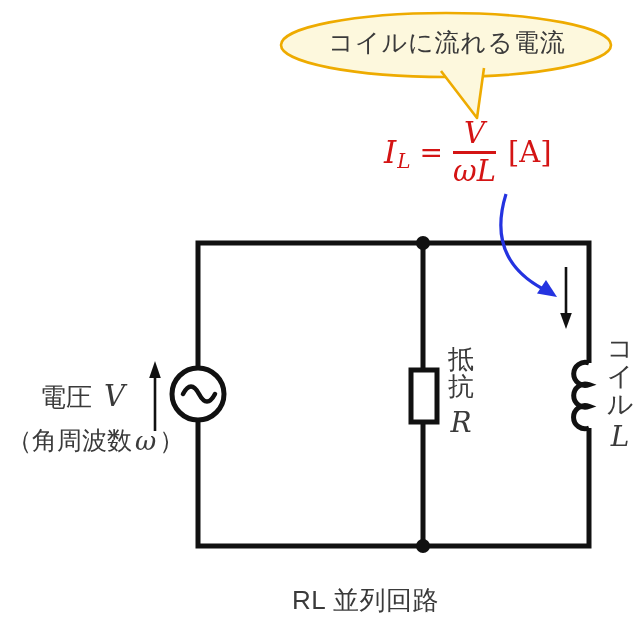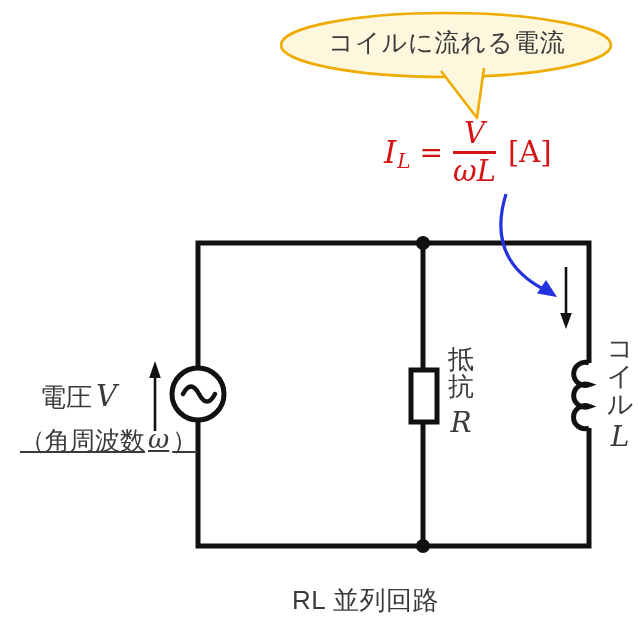--- a/index.html
+++ b/index.html
@@ -41,23 +41,23 @@
     font-family:"DejaVu Serif", serif;
   }
   .formula .main{font-size:31px;font-style:italic;}
   .formula .sub{font-size:20px;font-style:italic;transform:translateY(9px);margin-left:1px;}
   .formula .eq{font-size:28px;margin:0 10px 0 9px;}
   .frac{display:flex;flex-direction:column;align-items:center;min-width:42px;}
   .frac .num,.frac .den{font-size:29px;font-style:italic;line-height:1.05;}
   .frac .bar{width:100%;height:3px;background:var(--formula-red);margin:2px 0;}
   .formula .unit{font-size:29px;margin-left:12px;}
 
-  .voltage-label{left:40px;top:379px;font-size:26px;display:flex;align-items:baseline;gap:4px;}
+  .voltage-label{left:40px;top:379px;font-size:26px;display:flex;align-items:baseline;gap:12px;}
   .voltage-label .sym{font-size:29px;}
-  .angular-label{left:20px;top:424px;font-size:25px;display:flex;align-items:flex-start;text-decoration:underline;}
+  .angular-label{left:7px;top:424px;font-size:25px;display:flex;align-items:center;}
   .angular-label .sym{font-size:26px;margin:0 3px;}
 
   .vstack{position:absolute;display:flex;flex-direction:column;align-items:center;}
   .resistor-label{left:445px;top:346px;width:32px;font-size:26px;line-height:27px;}
   .resistor-label .sym{font-size:28px;line-height:24px;margin-top:11px;}
   .coil-label{left:604px;top:334px;width:32px;font-size:26px;line-height:28px;}
   .coil-label .sym{font-size:28px;line-height:24px;margin-top:7px;}
 
   .caption{
     left:289px;top:583px;font-size:26px;letter-spacing:0.5px;

